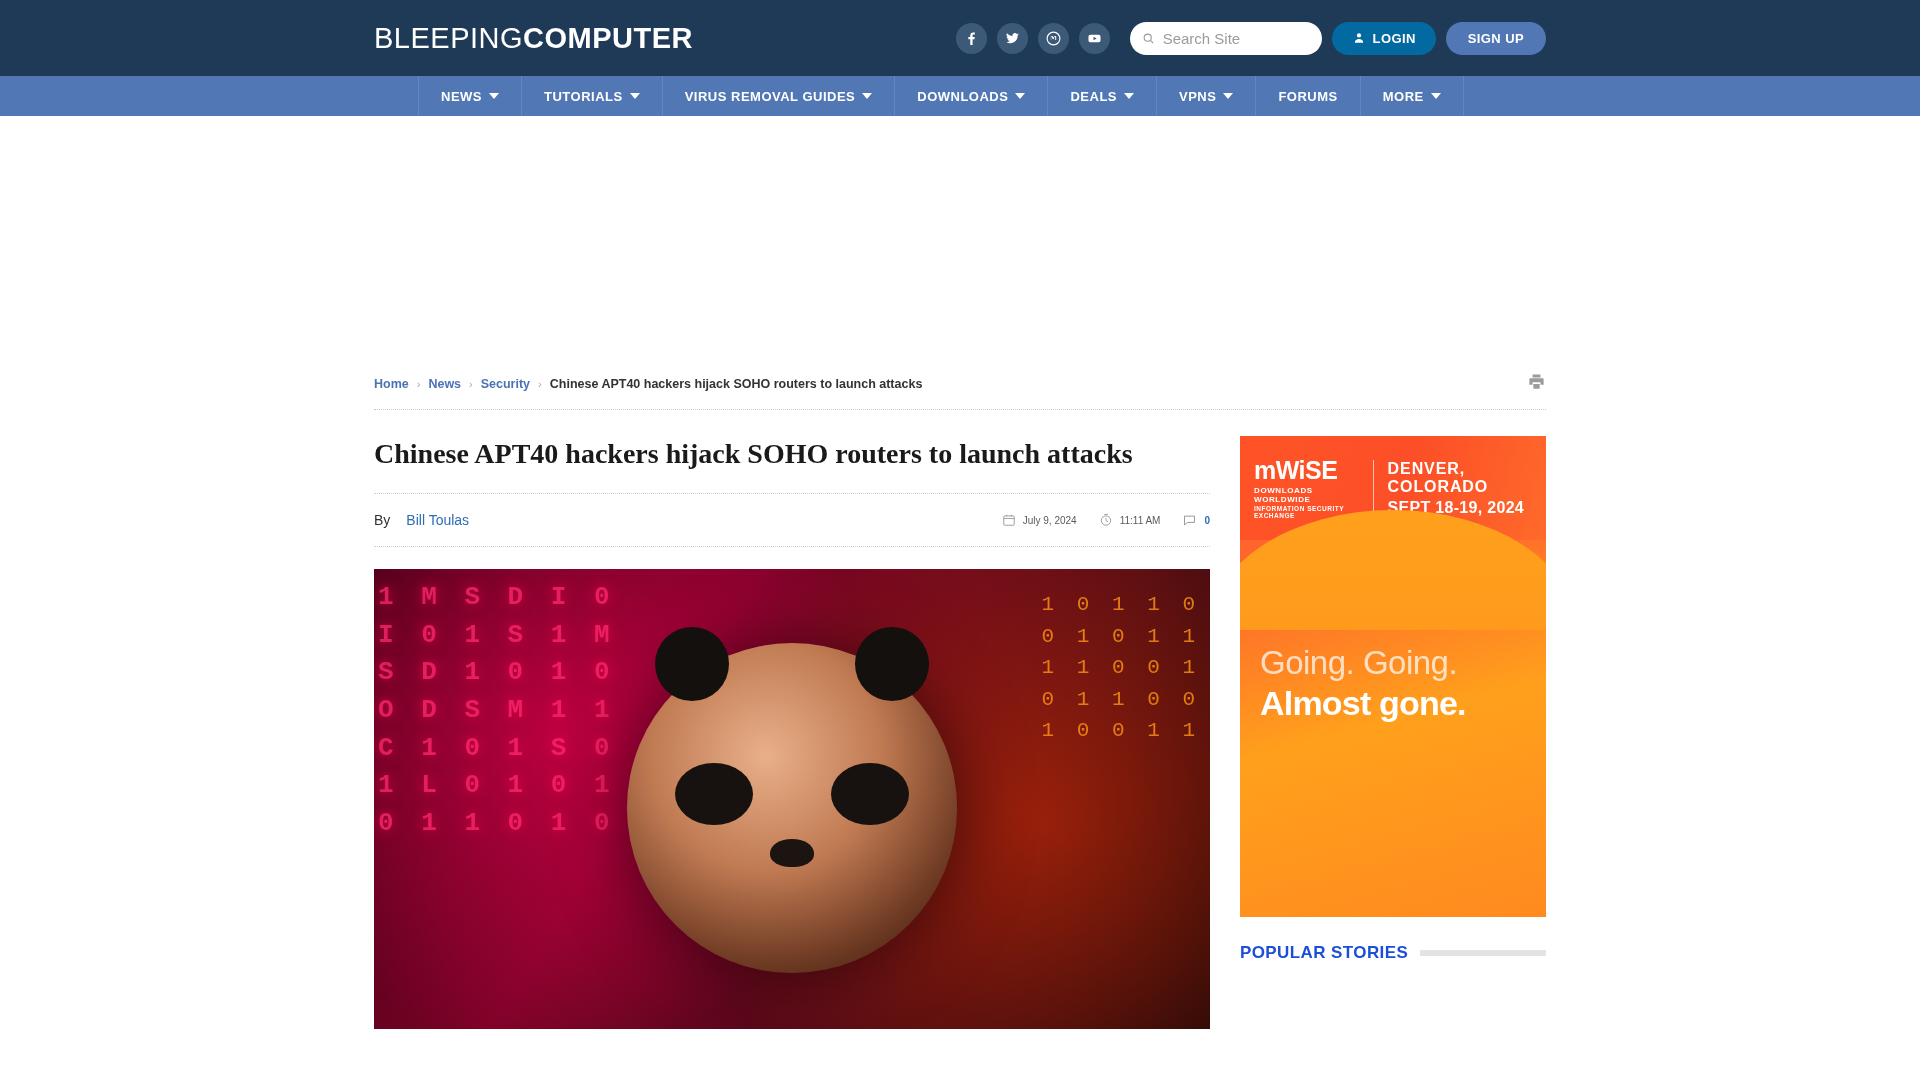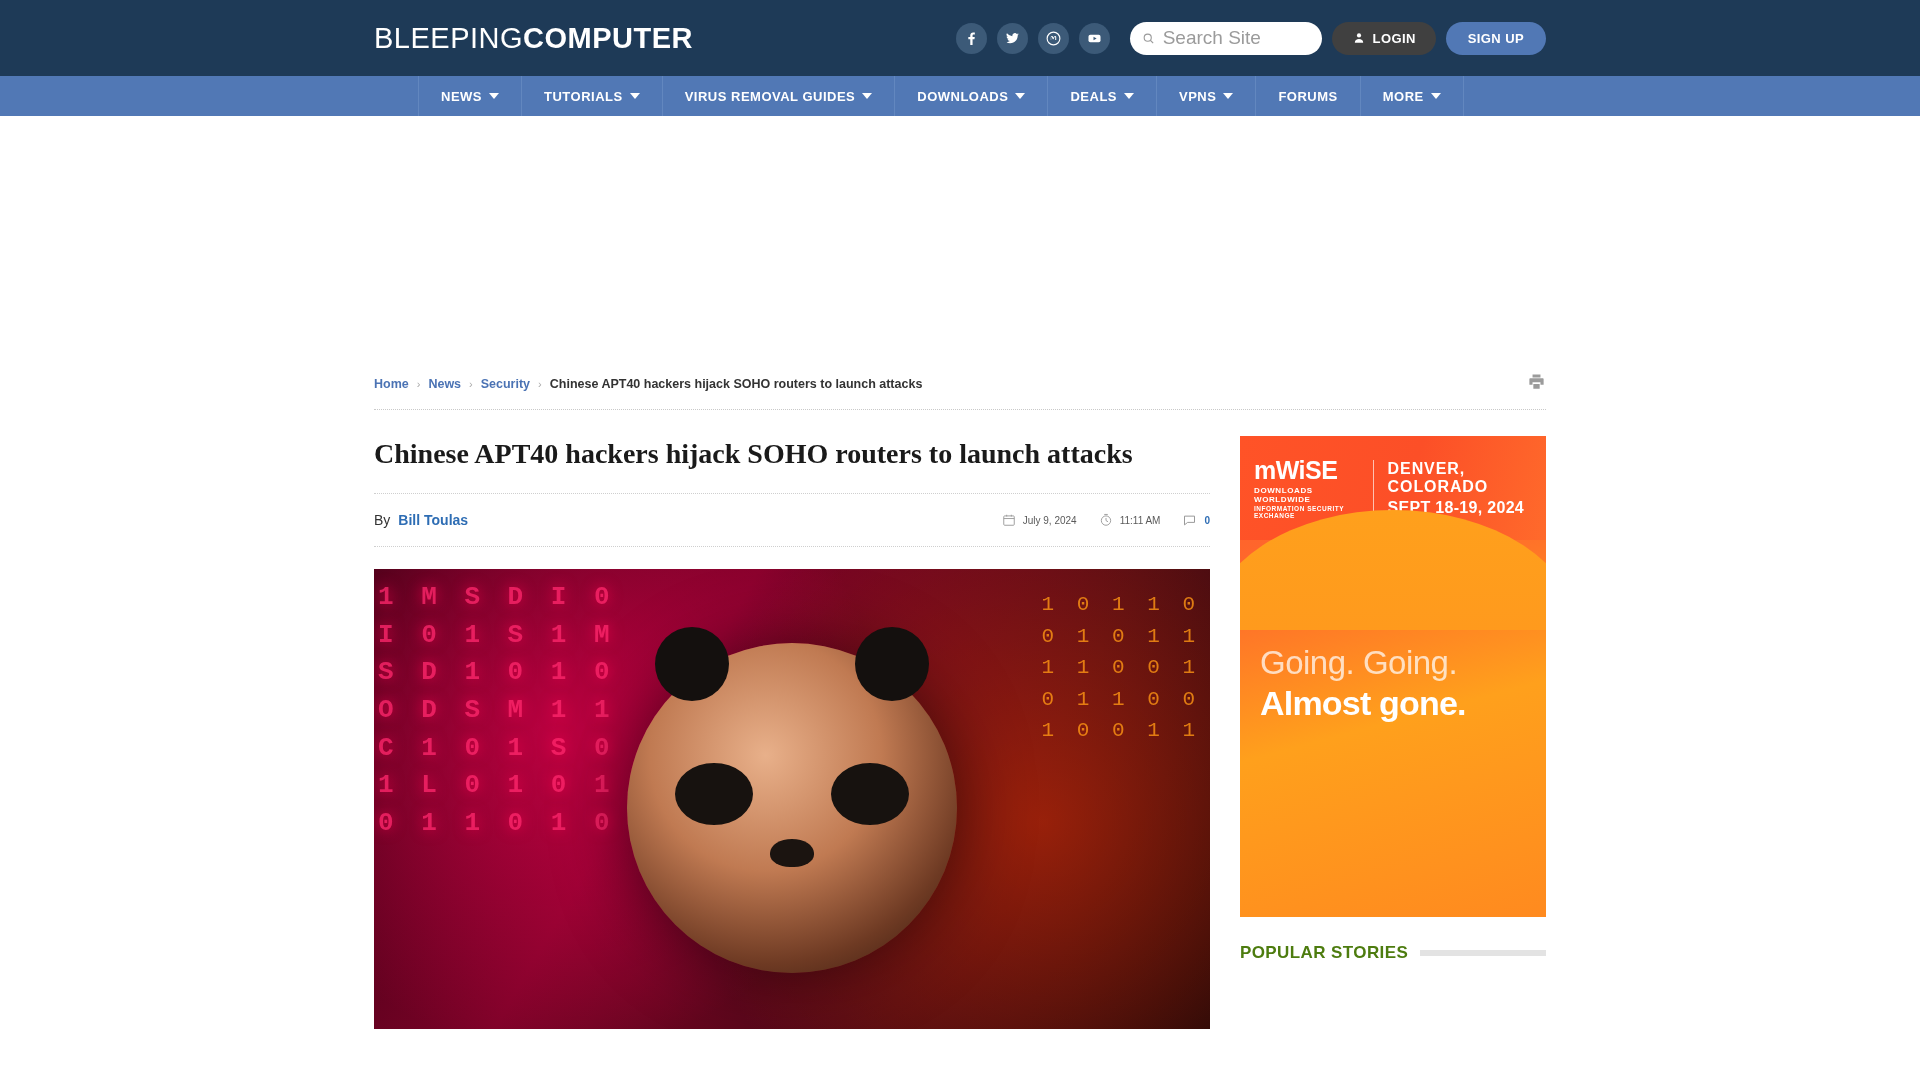--- a/index.html
+++ b/index.html
@@ -57,42 +57,42 @@
     height: 33px;
     width: 192px;
     display: flex;
     align-items: center;
     padding: 0 12px;
     gap: 8px;
   }
   .search-box svg { stroke: #9a9a9a; fill: none; stroke-width: 2; }
   .search-box input {
     border: none; outline: none;
-    font-size: 19px;
+    font-size: 15px;
     font-family: "Liberation Sans", sans-serif;
     color: #c2410c;
     width: 100%;
     background: transparent;
   }
   .search-box input::placeholder { color: #9b9b9b; }
 
   .btn-pill {
     height: 33px;
     border-radius: 17px;
     display: flex; align-items: center; justify-content: center;
     gap: 7px;
     color: #fff;
     font-weight: 700;
     font-size: 13px;
     letter-spacing: 0.4px;
     cursor: pointer;
     border: none;
     font-family: "Liberation Sans", sans-serif;
   }
-  .btn-login  { background: #404040; padding: 0 20px; }
+  .btn-login  { background: #0369a1; padding: 0 20px; }
   .btn-signup { background: #5178b5; padding: 0 22px; }
   .btn-login svg { fill: #fff; }
 
   
   .navbar {
     background: #5178b5;
     height: 40px;
     display: flex;
     justify-content: center;
   }
@@ -162,21 +162,21 @@
     border-bottom: 1px dotted #cfcfcf;
   }
   .byline-row {
     display: flex;
     align-items: center;
     padding: 18px 0;
     border-bottom: 1px dotted #cfcfcf;
     font-size: 14px;
   }
   .byline-by { color: #333; }
-  .byline-author { color: #2e6db4; font-weight: 700; text-decoration: none; margin-left: 8px; cursor: pointer; }
+  .byline-author { color: #2e6db4; font-weight: 400; text-decoration: none; margin-left: 16px; cursor: pointer; }
   .meta-group { margin-left: auto; display: flex; align-items: center; gap: 22px; font-size: 10px; color: #5a5a5a; }
   .meta-item { display: flex; align-items: center; gap: 7px; }
   .meta-item svg { stroke: #9a9a9a; fill: none; stroke-width: 1.6; }
   .meta-comments { color: #2e6db4; font-weight: 700; cursor: pointer; }
 
   .hero {
     margin-top: 22px;
     width: 836px;
     height: 460px;
     background:
@@ -279,21 +279,21 @@
     letter-spacing: 0.3px;
     padding: 11px 0;
     cursor: pointer;
   }
 
   .popular-head {
     display: flex; align-items: center; gap: 12px;
     margin-top: 26px;
   }
   .popular-head .ph-title {
-    color: #4d7c0f;
+    color: #1d4ed8;
     font-size: 17px;
     font-weight: 800;
     letter-spacing: 0.4px;
     white-space: nowrap;
   }
   .popular-head .ph-rule { flex: 1; height: 6px; background: #e3e3e3; }
 
   .popular-thumb {
     margin-top: 12px;
     width: 292px; height: 168px;

